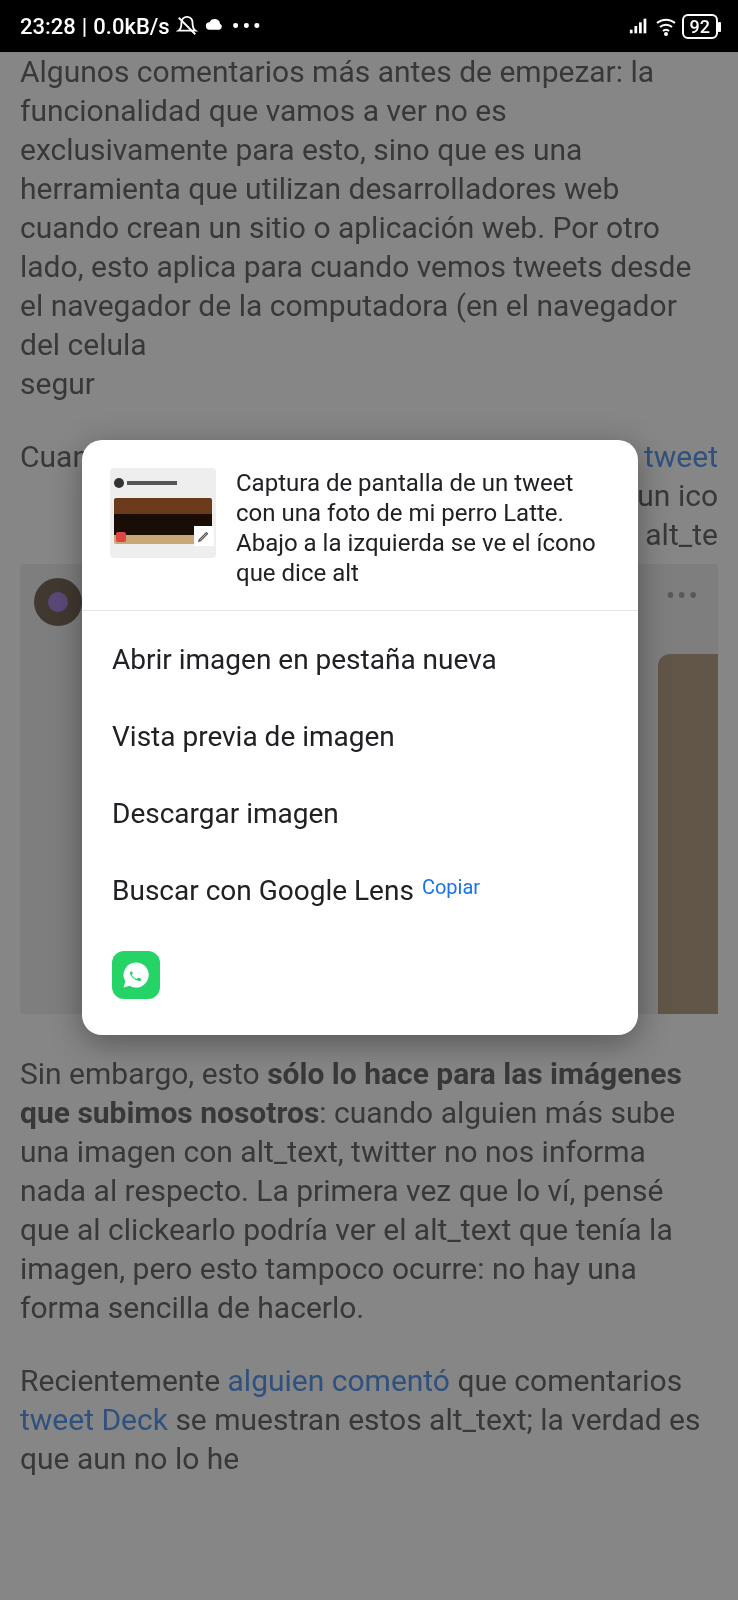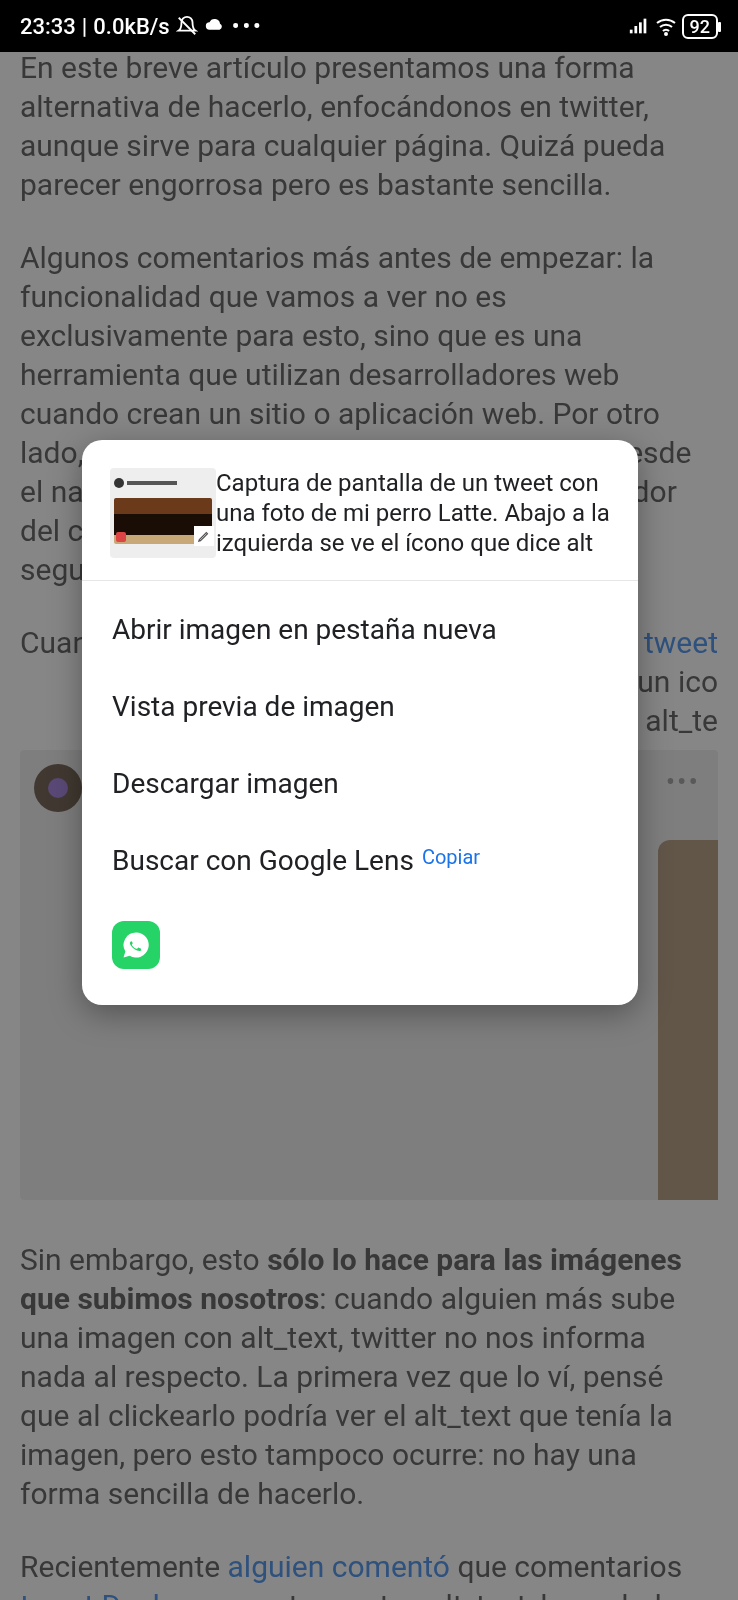--- a/index.html
+++ b/index.html
@@ -39,21 +39,21 @@
       background: rgba(60,60,60,0.62); z-index: 5;
     }
 
     .sheet {
       position: absolute; top: 440px; left: 82px; width: 556px;
       background: #fff; border-radius: 20px; z-index: 10;
       box-shadow: 0 8px 32px rgba(0,0,0,0.35);
       overflow: hidden;
     }
     .sheet-header {
-      display: flex; padding: 28px 28px 22px 28px; 
+      display: flex; padding: 28px 28px 22px 28px; gap: 20px;
       border-bottom: 1px solid #e6e6e6;
     }
     .sheet-thumb {
       width: 106px; height: 90px; background: #eee; border-radius: 4px;
       flex-shrink: 0; position: relative; overflow: hidden;
     }
     .sheet-thumb-top { position: absolute; top: 6px; left: 4px; right: 4px; height: 18px; display: flex; align-items: center; gap: 3px; }
     .sheet-thumb-av { width: 10px; height: 10px; background: #333; border-radius: 50%; }
     .sheet-thumb-line { height: 4px; width: 50px; background: #555; }
     .sheet-thumb-img {
@@ -80,21 +80,21 @@
     .whatsapp {
       width: 48px; height: 48px; background: #25d366; border-radius: 12px;
       display: flex; align-items: center; justify-content: center;
     }
   </style>
 </head>
 <body>
 
 <div class="status-bar">
   <div class="status-left">
-    <span>23:33</span>
+    <span>23:28</span>
     <span>|</span>
     <span>0.0kB/s</span>
     <span class="status-icon">
       <svg width="22" height="22" viewBox="0 0 24 24" fill="none" stroke="#fff" stroke-width="2">
           <path d="M18 8a6 6 0 0 0-12 0c0 7-3 9-3 9h18s-3-2-3-9"></path>
           <line x1="3" y1="3" x2="21" y2="21"></line>
         </svg>
     </span>
     <span class="status-icon">
       <svg width="22" height="22" viewBox="0 0 24 24" fill="#fff">
@@ -120,21 +120,20 @@
           <circle cx="12" cy="20" r="1" fill="#fff"></circle>
         </svg>
     </span>
     <span class="battery-box">
       <span>92</span>
     </span>
   </div>
 </div>
 
 <div class="page">
-  <p style="margin-top:-4px;">En este breve artículo presentamos una forma alternativa de hacerlo, enfocándonos en twitter, aunque sirve para cualquier página. Quizá pueda parecer engorrosa pero es bastante sencilla.</p>
   <p>
     <span>Algunos comentarios más antes de empezar: la funcionalidad que vamos a ver no es exclusivamente para esto, sino que es una herramienta que utilizan desarrolladores web cuando crean un sitio o aplicación web. Por otro lado, esto aplica para cuando vemos tweets desde el navegador de la computadora (en el navegador del celula</span><br>
     <span>segur</span>
   </p>
   <p>
     <span>Cuanc</span>
     <span style="float:right;"><a>te tweet</a></span><br>
     <span style="float:right;">izquierda un ico</span><br>
     <span style="float:right;">e un alt_te</span>
   </p>

